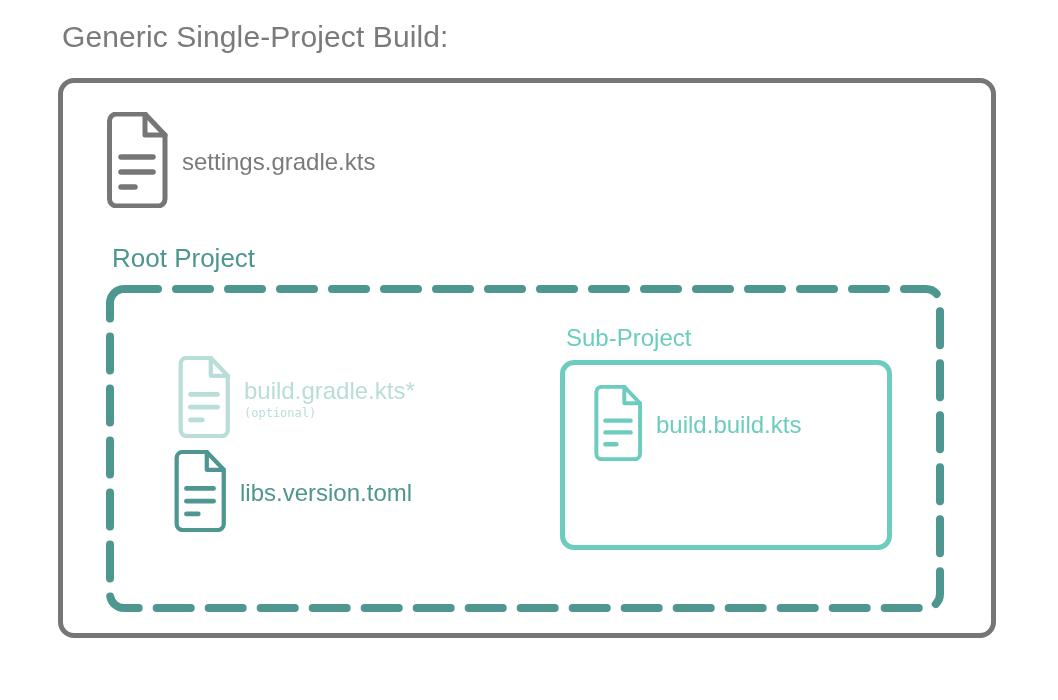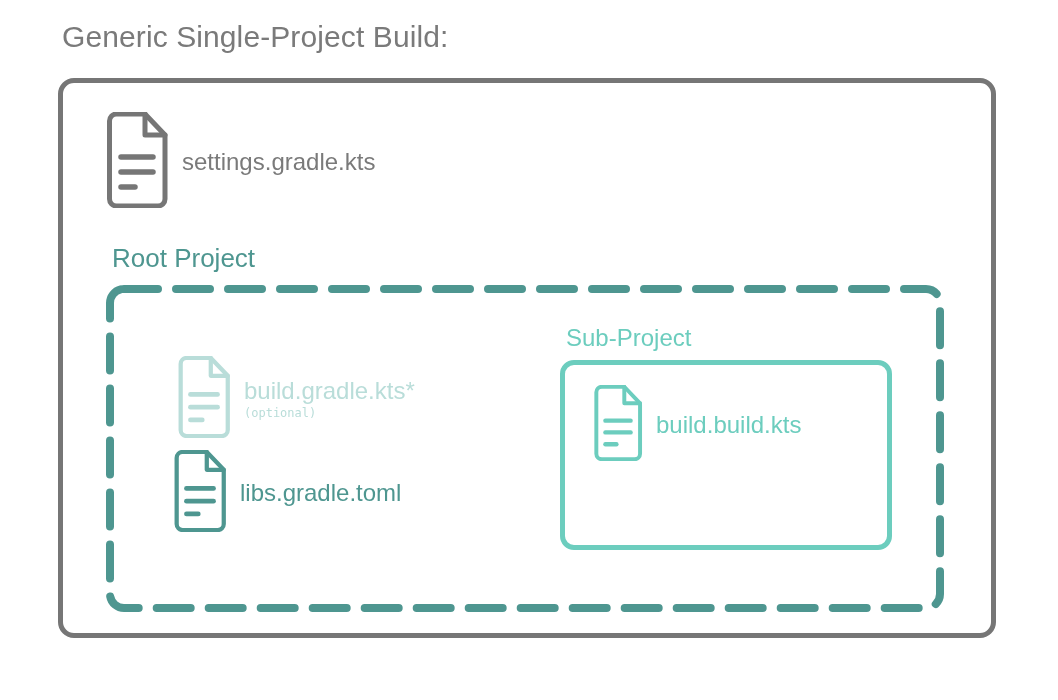--- a/index.html
+++ b/index.html
@@ -187,21 +187,21 @@
     <span class="file-icon">
       <svg width="56" height="82" viewBox="0 0 66 96" aria-hidden="true">
         <path d="M5.5 9 A7 7 0 0 1 12.5 2 L41 2 L61 23 L61 87 A7 7 0 0 1 54 94 L12.5 94 A7 7 0 0 1 5.5 87 Z" fill="#ffffff" stroke="#4e9690" stroke-width="5" stroke-linejoin="round" stroke-linecap="round"></path>
         <path d="M41 2 L41 23 L61 23" fill="none" stroke="#4e9690" stroke-width="5" stroke-linejoin="round" stroke-linecap="round"></path>
         <line x1="17" y1="45" x2="49" y2="45" stroke="#4e9690" stroke-width="5.5" stroke-linecap="round"></line>
         <line x1="17" y1="60" x2="49" y2="60" stroke="#4e9690" stroke-width="5.5" stroke-linecap="round"></line>
         <line x1="17" y1="75" x2="31" y2="75" stroke="#4e9690" stroke-width="5.5" stroke-linecap="round"></line>
       </svg>
     </span>
     <span class="file-text-wrap">
-      <span class="file-label">libs.gradle.toml</span>
+      <span class="file-label">libs.version.toml</span>
     </span>
   </div>
 
   <div class="sub-project-label">Sub-Project</div>
 
   <div class="sub-project-box"></div>
 
   <div class="file-row c-mint" id="row-sub-build">
     <span class="file-icon">
       <svg width="52" height="76" viewBox="0 0 66 96" aria-hidden="true">

